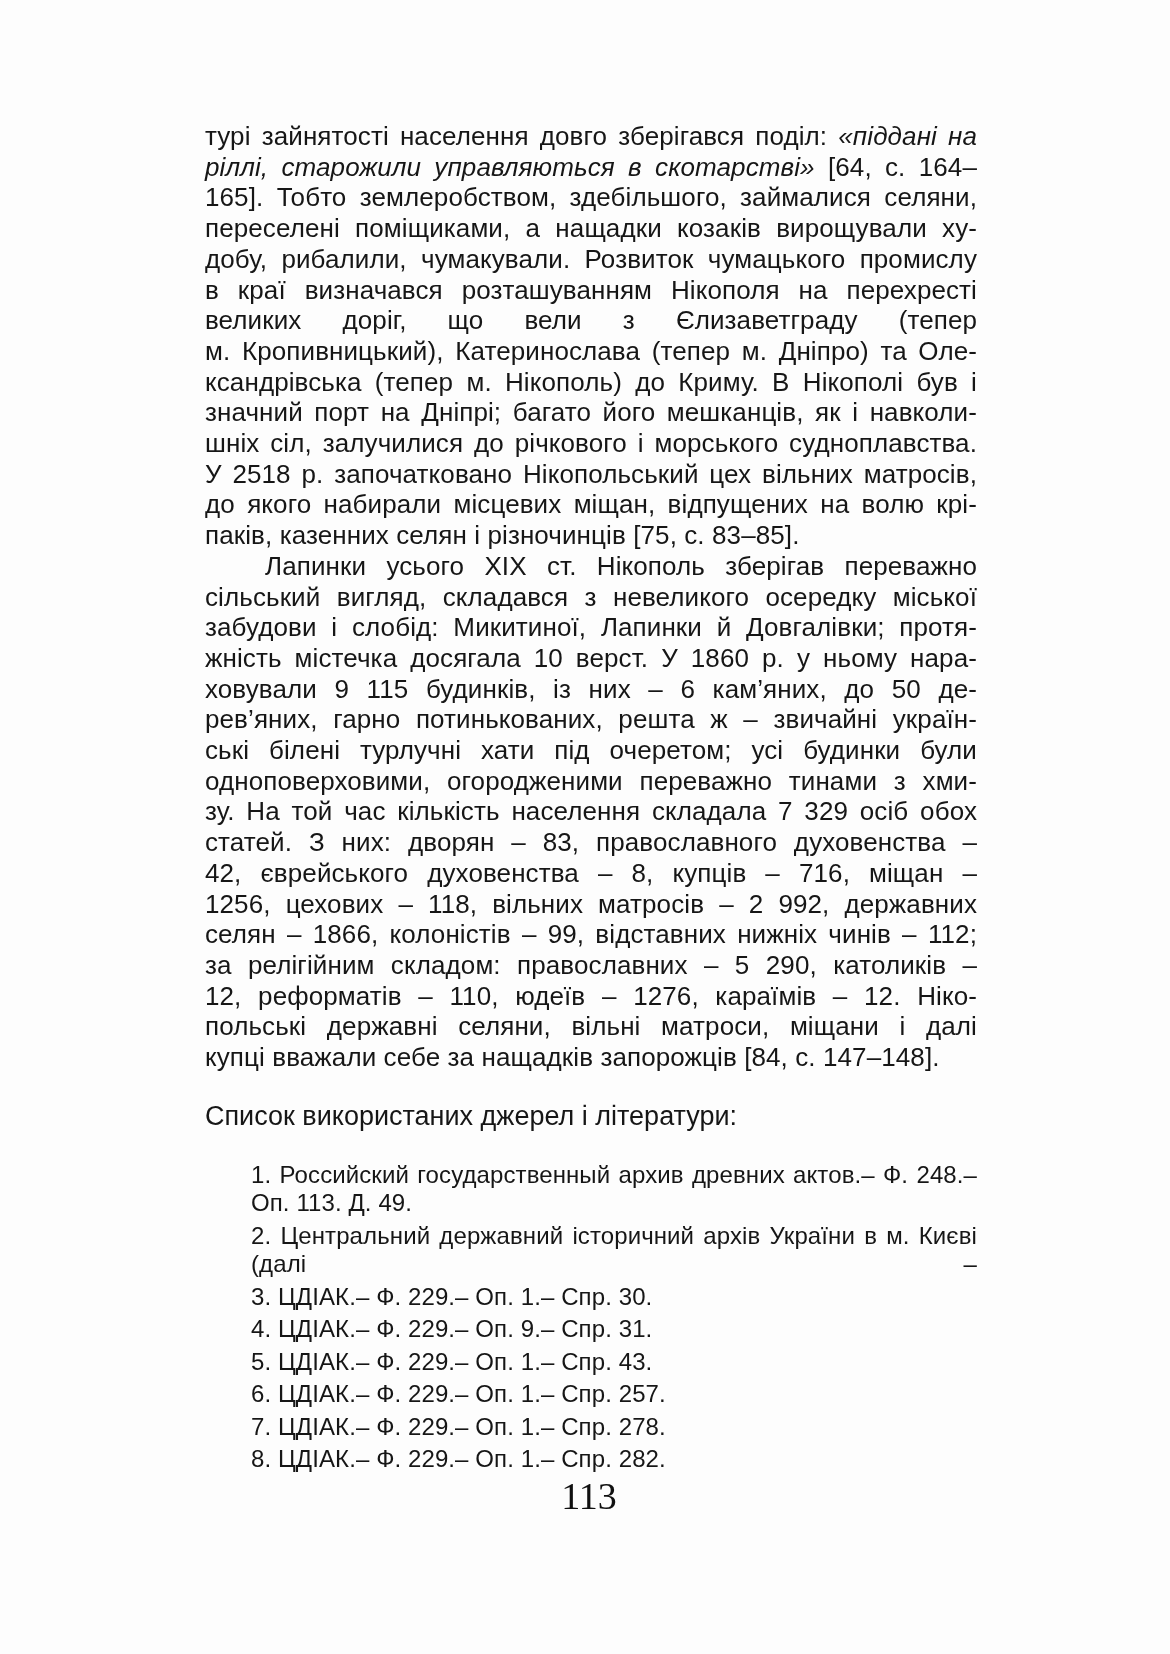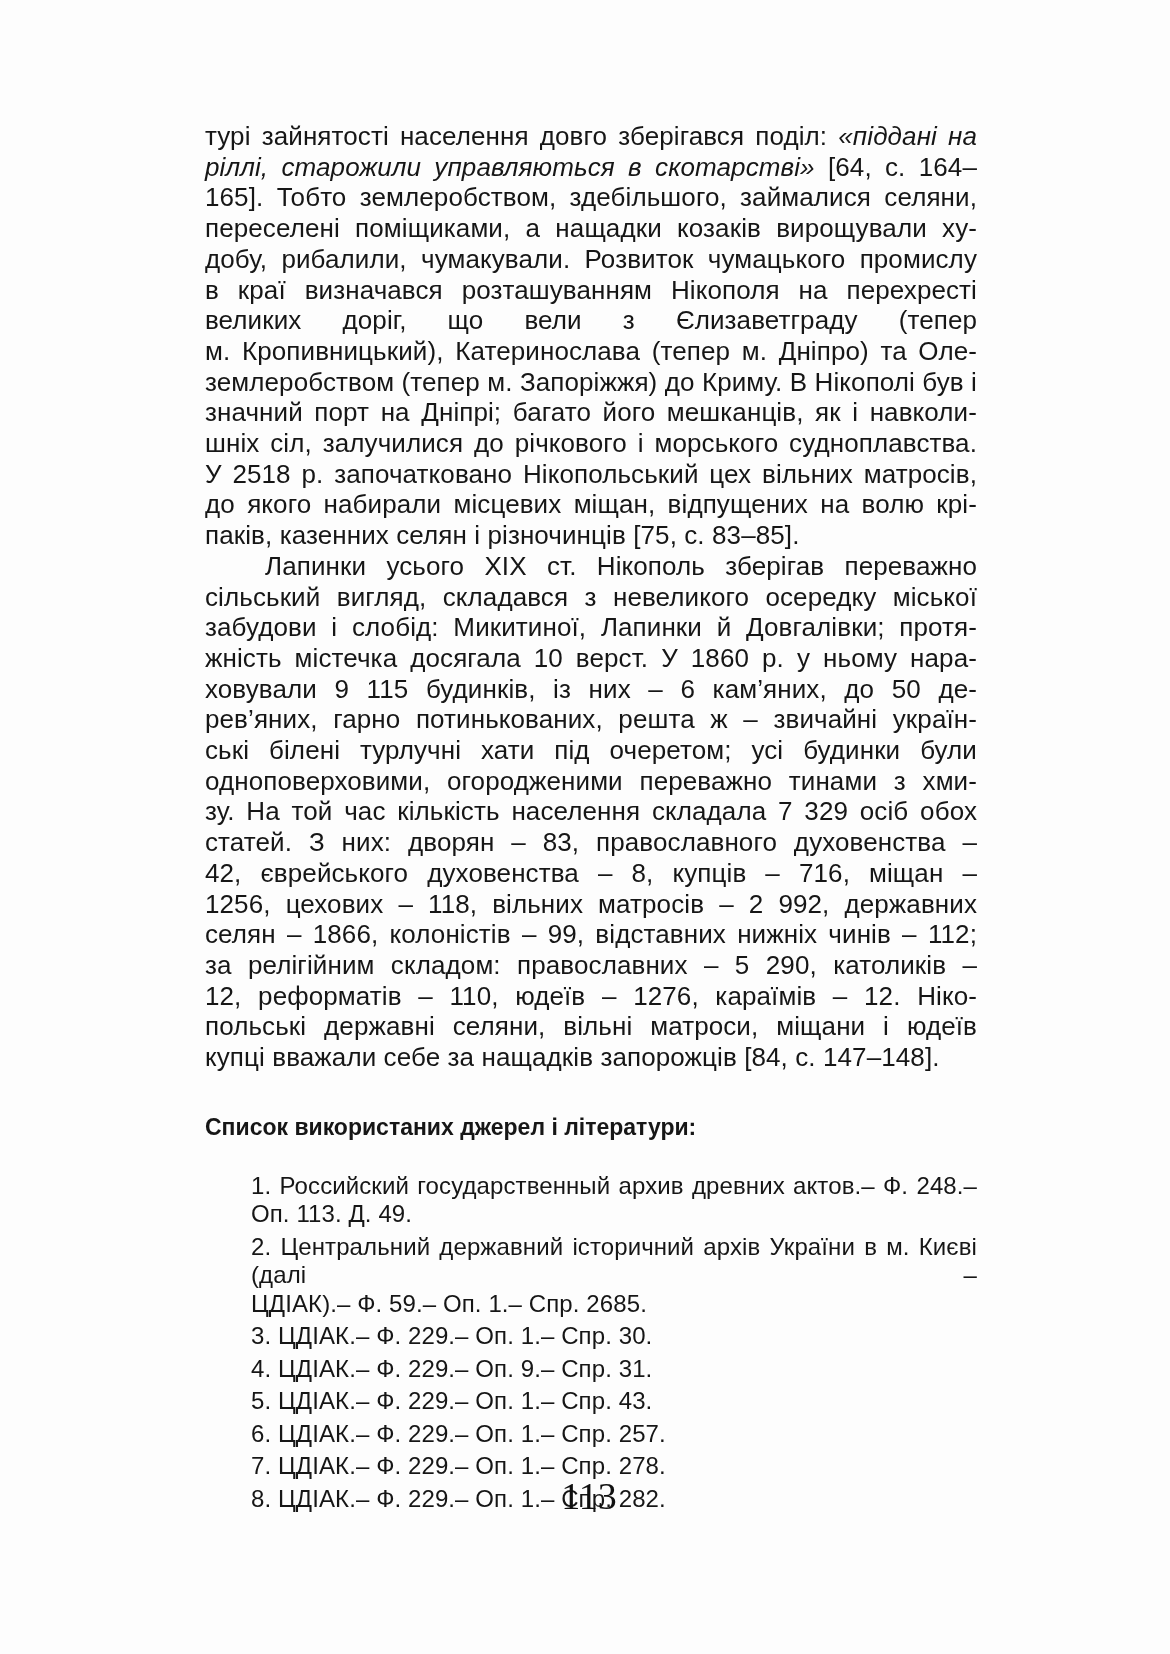--- a/index.html
+++ b/index.html
@@ -26,24 +26,24 @@
     line-height: 30.7px;
     letter-spacing: 0.1px;
   }
   .just {
     text-align: justify;
     text-align-last: justify;
   }
   .indent { text-indent: 60px; }
   .body-line em { font-style: italic; }
   .sources-heading {
-    margin-top: 38px;
-    font-size: 23px;
+    margin-top: 27px;
+    font-size: 27px;
     line-height: 33px;
-    font-weight: bold;
+    font-weight: normal;
   }
   .refs { margin-top: 28px; }
   .ref { margin-bottom: 4px; margin-left: 46px; }
   .ref-line {
     font-size: 24px;
     line-height: 28.5px;
     letter-spacing: 0.1px;
   }
   .page-number {
     position: absolute;
@@ -65,21 +65,21 @@
     <div id="paragraphs">
         <div class="paragraph">
           <div class="body-line just"><span>турі зайнятості населення довго зберігався поділ: </span><em>«піддані на</em></div>
           <div class="body-line just"><em>ріллі, старожили управляються в скотарстві»</em><span> [64, с. 164–</span></div>
           <div class="body-line just"><span>165]. Тобто землеробством, здебільшого, займалися селяни,</span></div>
           <div class="body-line just"><span>переселені поміщиками, а нащадки козаків вирощували ху-</span></div>
           <div class="body-line just"><span>добу, рибалили, чумакували. Розвиток чумацького промислу</span></div>
           <div class="body-line just"><span>в краї визначався розташуванням Нікополя на перехресті</span></div>
           <div class="body-line just"><span>великих доріг, що вели з Єлизаветграду (тепер</span></div>
           <div class="body-line just"><span>м. Кропивницький), Катеринослава (тепер м. Дніпро) та Оле-</span></div>
-          <div class="body-line just"><span>землеробством (тепер м. Запоріжжя) до Криму. В Нікополі був і</span></div>
+          <div class="body-line just"><span>ксандрівська (тепер м. Нікополь) до Криму. В Нікополі був і</span></div>
           <div class="body-line just"><span>значний порт на Дніпрі; багато його мешканців, як і навколи-</span></div>
           <div class="body-line just"><span>шніх сіл, залучилися до річкового і морського судноплавства.</span></div>
           <div class="body-line just"><span>У 2518 р. започатковано Нікопольський цех вільних матросів,</span></div>
           <div class="body-line just"><span>до якого набирали місцевих міщан, відпущених на волю крі-</span></div>
           <div class="body-line"><span>паків, казенних селян і різночинців [75, с. 83–85].</span></div>
         </div>
         <div class="paragraph">
           <div class="body-line just indent"><span>Лапинки усього XIX ст. Нікополь зберігав переважно</span></div>
           <div class="body-line just"><span>сільський вигляд, складався з невеликого осередку міської</span></div>
           <div class="body-line just"><span>забудови і слобід: Микитиної, Лапинки й Довгалівки; протя-</span></div>
@@ -88,33 +88,32 @@
           <div class="body-line just"><span>рев’яних, гарно потинькованих, решта ж – звичайні україн-</span></div>
           <div class="body-line just"><span>ські білені турлучні хати під очеретом; усі будинки були</span></div>
           <div class="body-line just"><span>одноповерховими, огородженими переважно тинами з хми-</span></div>
           <div class="body-line just"><span>зу. На той час кількість населення складала 7 329 осіб обох</span></div>
           <div class="body-line just"><span>статей. З них: дворян – 83, православного духовенства –</span></div>
           <div class="body-line just"><span>42, єврейського духовенства – 8, купців – 716, міщан –</span></div>
           <div class="body-line just"><span>1256, цехових – 118, вільних матросів – 2 992, державних</span></div>
           <div class="body-line just"><span>селян – 1866, колоністів – 99, відставних нижніх чинів – 112;</span></div>
           <div class="body-line just"><span>за релігійним складом: православних – 5 290, католиків –</span></div>
           <div class="body-line just"><span>12, реформатів – 110, юдеїв – 1276, караїмів – 12. Ніко-</span></div>
-          <div class="body-line just"><span>польські державні селяни, вільні матроси, міщани і юдеїв</span></div>
+          <div class="body-line just"><span>польські державні селяни, вільні матроси, міщани і далі</span></div>
           <div class="body-line"><span>купці вважали себе за нащадків запорожців [84, с. 147–148].</span></div>
         </div>
       </div>
     <div class="sources-heading">Список використаних джерел і літератури:</div>
     <div class="refs" id="references">
         <div class="ref">
           <div class="ref-line just">1. Российский государственный архив древних актов.– Ф. 248.–</div>
           <div class="ref-line">Оп. 113. Д. 49.</div>
         </div>
         <div class="ref">
           <div class="ref-line just">2. Центральний державний історичний архів України в м. Києві (далі –</div>
-          <div class="ref-line">ЦДІАК).– Ф. 59.– Оп. 1.– Спр. 2685.</div>
         </div>
         <div class="ref">
           <div class="ref-line">3. ЦДІАК.– Ф. 229.– Оп. 1.– Спр. 30.</div>
         </div>
         <div class="ref">
           <div class="ref-line">4. ЦДІАК.– Ф. 229.– Оп. 9.– Спр. 31.</div>
         </div>
         <div class="ref">
           <div class="ref-line">5. ЦДІАК.– Ф. 229.– Оп. 1.– Спр. 43.</div>
         </div>

